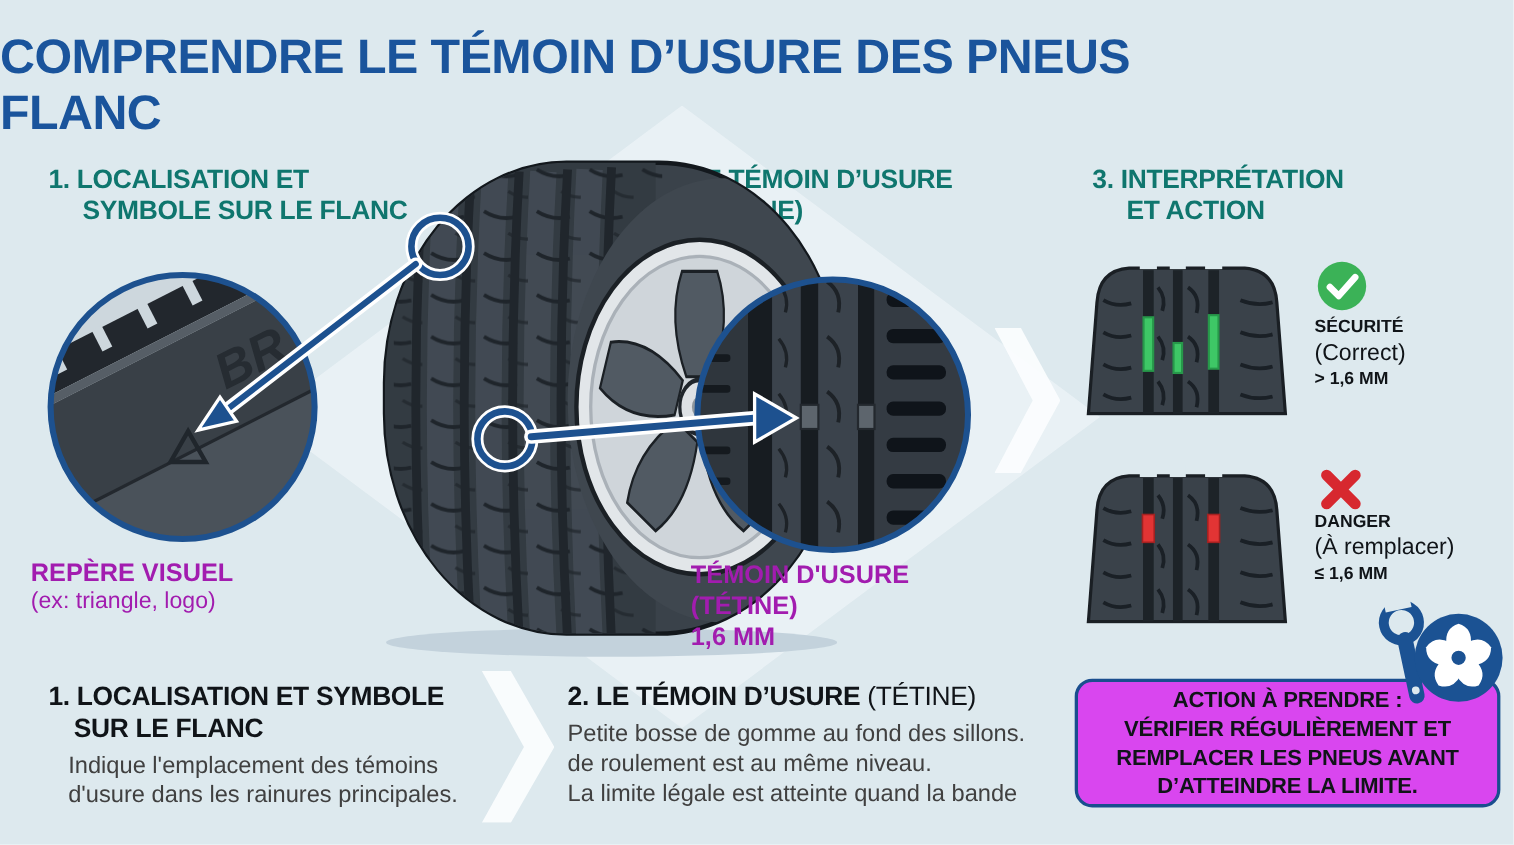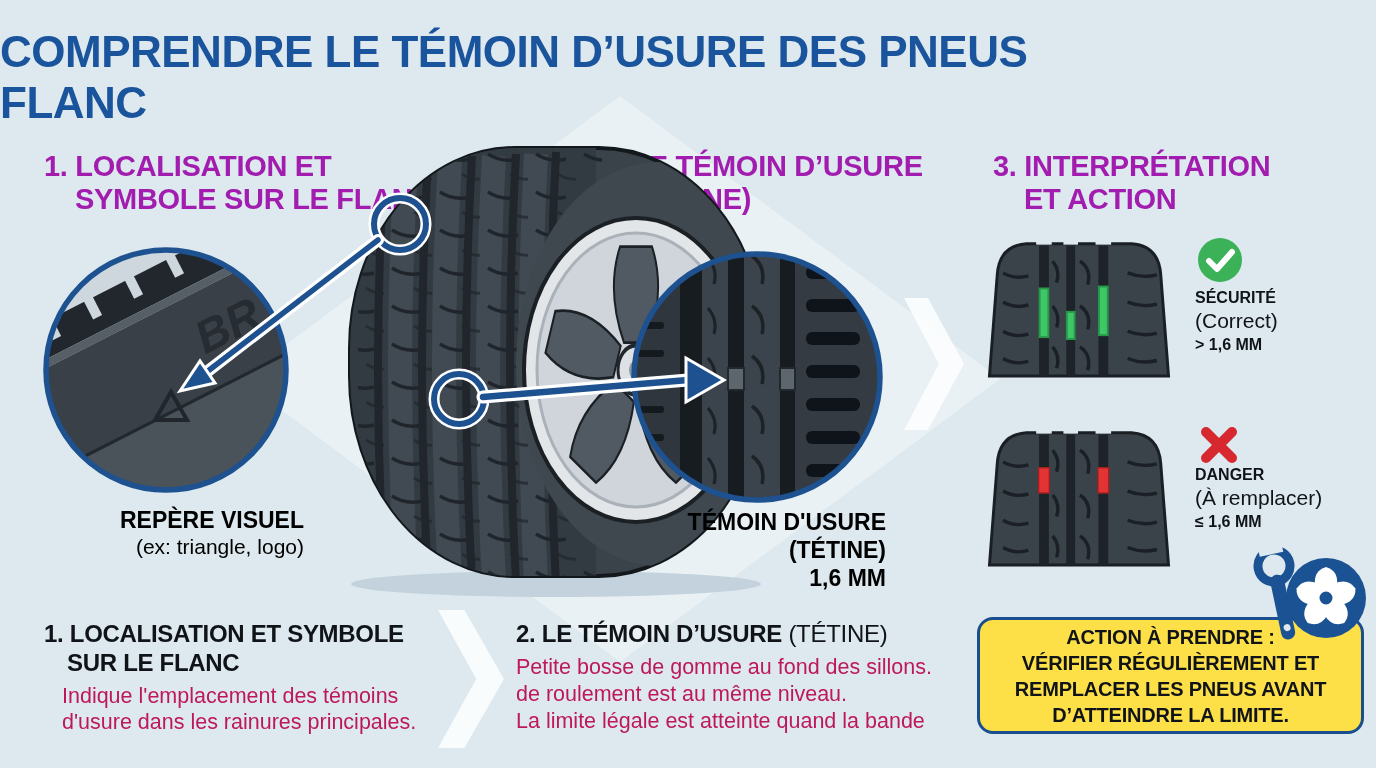--- a/index.html
+++ b/index.html
@@ -5,32 +5,32 @@
   html,body{margin:0;padding:0;}
   body{font-family:"Liberation Sans", sans-serif;}
   #stage{position:relative;width:1376px;height:768px;background:#dde9ee;overflow:hidden;}
   .abs{position:absolute;}
   .bg-diamond{left:240px;top:96px;width:760px;height:566px;background:#f2f7fa;opacity:.6;
     clip-path:polygon(50% 0,100% 50%,50% 100%,0 50%);}
   .chevron{background:#fbfdfe;opacity:.92;
     clip-path:polygon(0 0,40% 0,100% 50%,40% 100%,0 100%,58% 50%);}
   .title-wrap{left:0;top:26px;width:1376px;text-align:left;color:#1a549c;font-weight:bold;
     font-size:44px;line-height:1.16;letter-spacing:-.5px;}
-  .step-heading{color:#a21caf;font-weight:bold;font-size:29px;line-height:1.15;letter-spacing:-.3px;}
+  .step-heading{color:#0f766e;font-weight:bold;font-size:24px;line-height:1.15;letter-spacing:-.3px;}
   .step-heading .ind{margin-left:31px;}
-  .caption{text-align:right;color:#000000;font-size:21px;line-height:1.22;}
+  .caption{text-align:left;color:#a21caf;font-size:21px;line-height:1.22;}
   .caption .b{font-weight:bold;font-size:23px;}
   .interp-text{color:#101418;font-size:21px;line-height:1.28;}
   .interp-text .b{font-weight:bold;font-size:16px;}
   .footer-block .fh{color:#101418;font-weight:bold;font-size:24px;line-height:1.2;letter-spacing:-.3px;}
   .footer-block .fh .ind{margin-left:23px;}
-  .footer-block .fb{color:#be185d;font-size:21.5px;line-height:1.25;margin-top:5px;}
+  .footer-block .fb{color:#404040;font-size:21.5px;line-height:1.25;margin-top:5px;}
   .footer-block .fb2{margin-left:18px;}
   .fh-normal{font-weight:normal;}
-  .action-box{left:977px;top:617px;width:381px;height:111px;background:#fde047;border:3px solid #1a4e8e;
+  .action-box{left:977px;top:617px;width:381px;height:111px;background:#d946ef;border:3px solid #1a4e8e;
     border-radius:16px;display:flex;align-items:center;justify-content:center;text-align:center;
     color:#101418;font-weight:bold;font-size:20px;line-height:1.3;letter-spacing:-.2px;}
   svg{display:block;}
 </style>
 </head>
 <body>
 
 <div id="stage">
 
   <div class="abs bg-diamond"></div>

